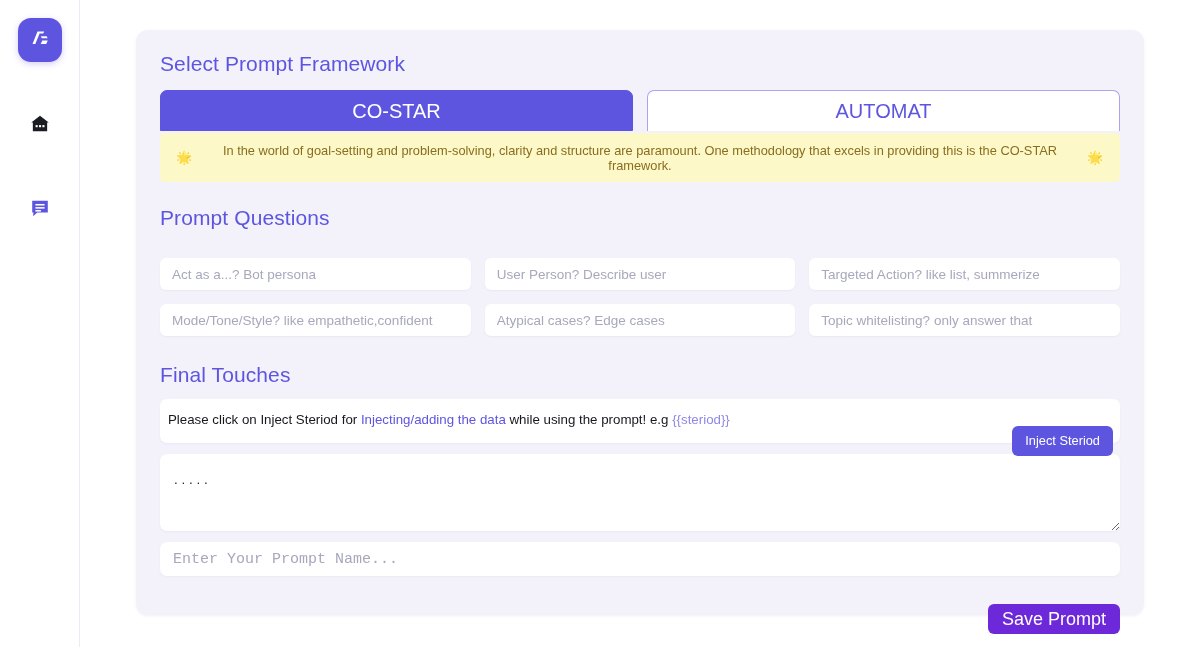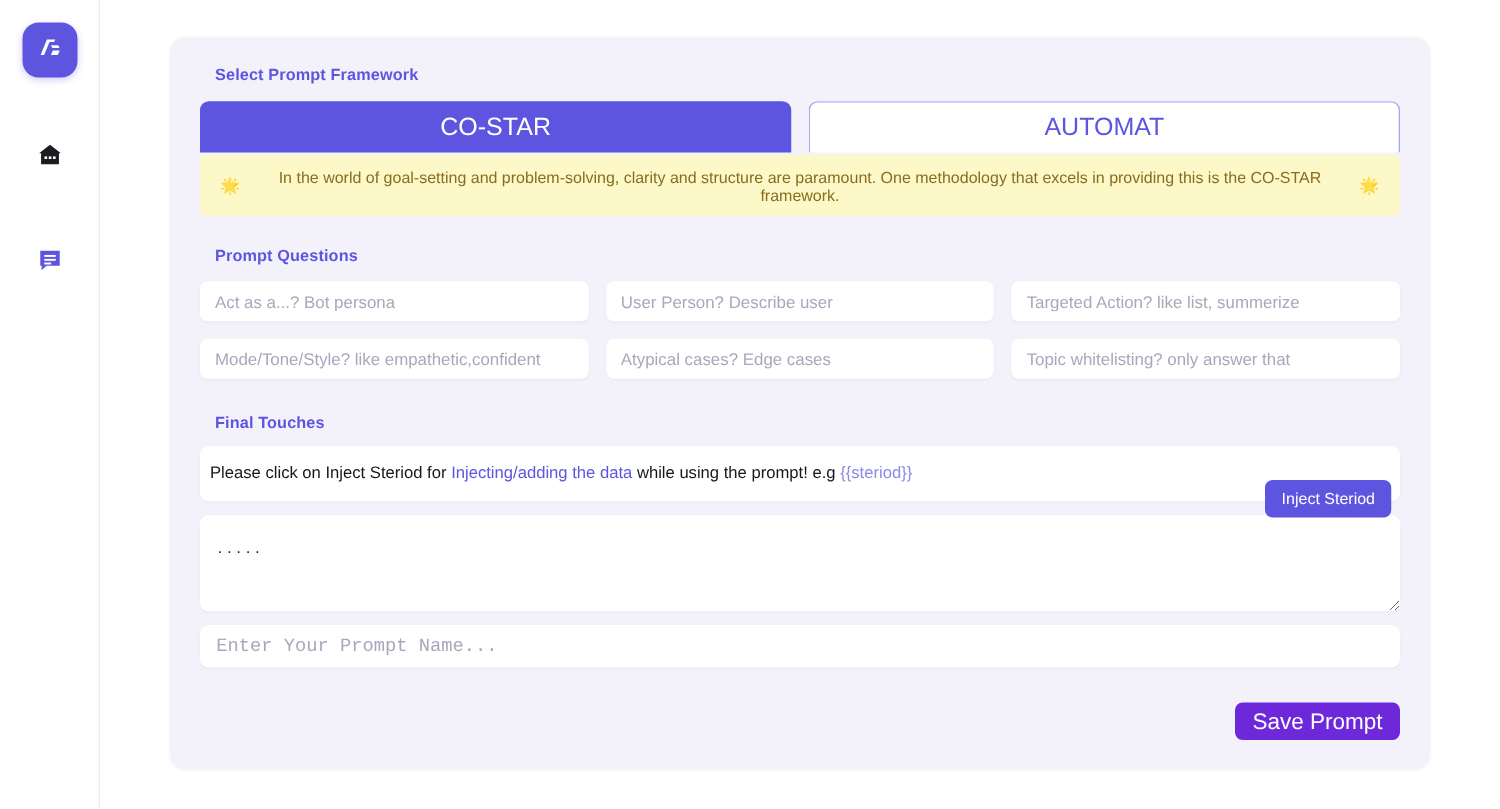--- a/index.html
+++ b/index.html
@@ -40,23 +40,22 @@
   .card {
     background: #f3f2fb;
     border-radius: 12px;
     padding: 22px 12px 26px 12px;
     box-shadow: 0 1px 3px rgba(60,55,120,.07);
     height: 585px;
   }
   .inner { padding: 0 12px; }
 
   .section-title {
-    color: #5d55e0; font-size: 13px; font-weight: bold;
+    color: #5d55e0; font-size: 21px; font-weight: normal;
     letter-spacing: .1px;
-    margin-left: 12px;
   }
 
   
   .tabs { display: flex; gap: 14px; margin-top: 14px; }
   .tab {
     flex: 1; height: 41px; line-height: 41px; text-align: center;
     font-size: 20px; border-radius: 7px 7px 0 0; cursor: pointer;
     border: 1px solid transparent;
   }
   .tab.active { background: #5d55e0; color: #ffffff; border-color: #5d55e0; }
@@ -72,21 +71,21 @@
     padding: 0 16px;
     color: #8a6d1f; font-size: 12.8px;
   }
   .banner .spark { font-size: 13px; opacity: .85; }
   .banner .txt { flex: 1; text-align: center; padding: 0 10px; }
 
   
   .qs-title { margin-top: 24px; }
   .grid {
     display: grid; grid-template-columns: repeat(3, 1fr);
-    gap: 14px 14px; margin-top: 13px;
+    gap: 14px 14px; margin-top: 28px;
   }
   .field {
     height: 32px; border-radius: 6px; background: #ffffff;
     border: none; outline: none; width: 100%;
     padding: 0 12px; font-size: 13.5px; color: #3c3c50;
     font-family: "Liberation Sans", sans-serif;
     box-shadow: 0 1px 2px rgba(70,60,130,.06);
   }
   .field::placeholder { color: #a7a8bb; }
 

